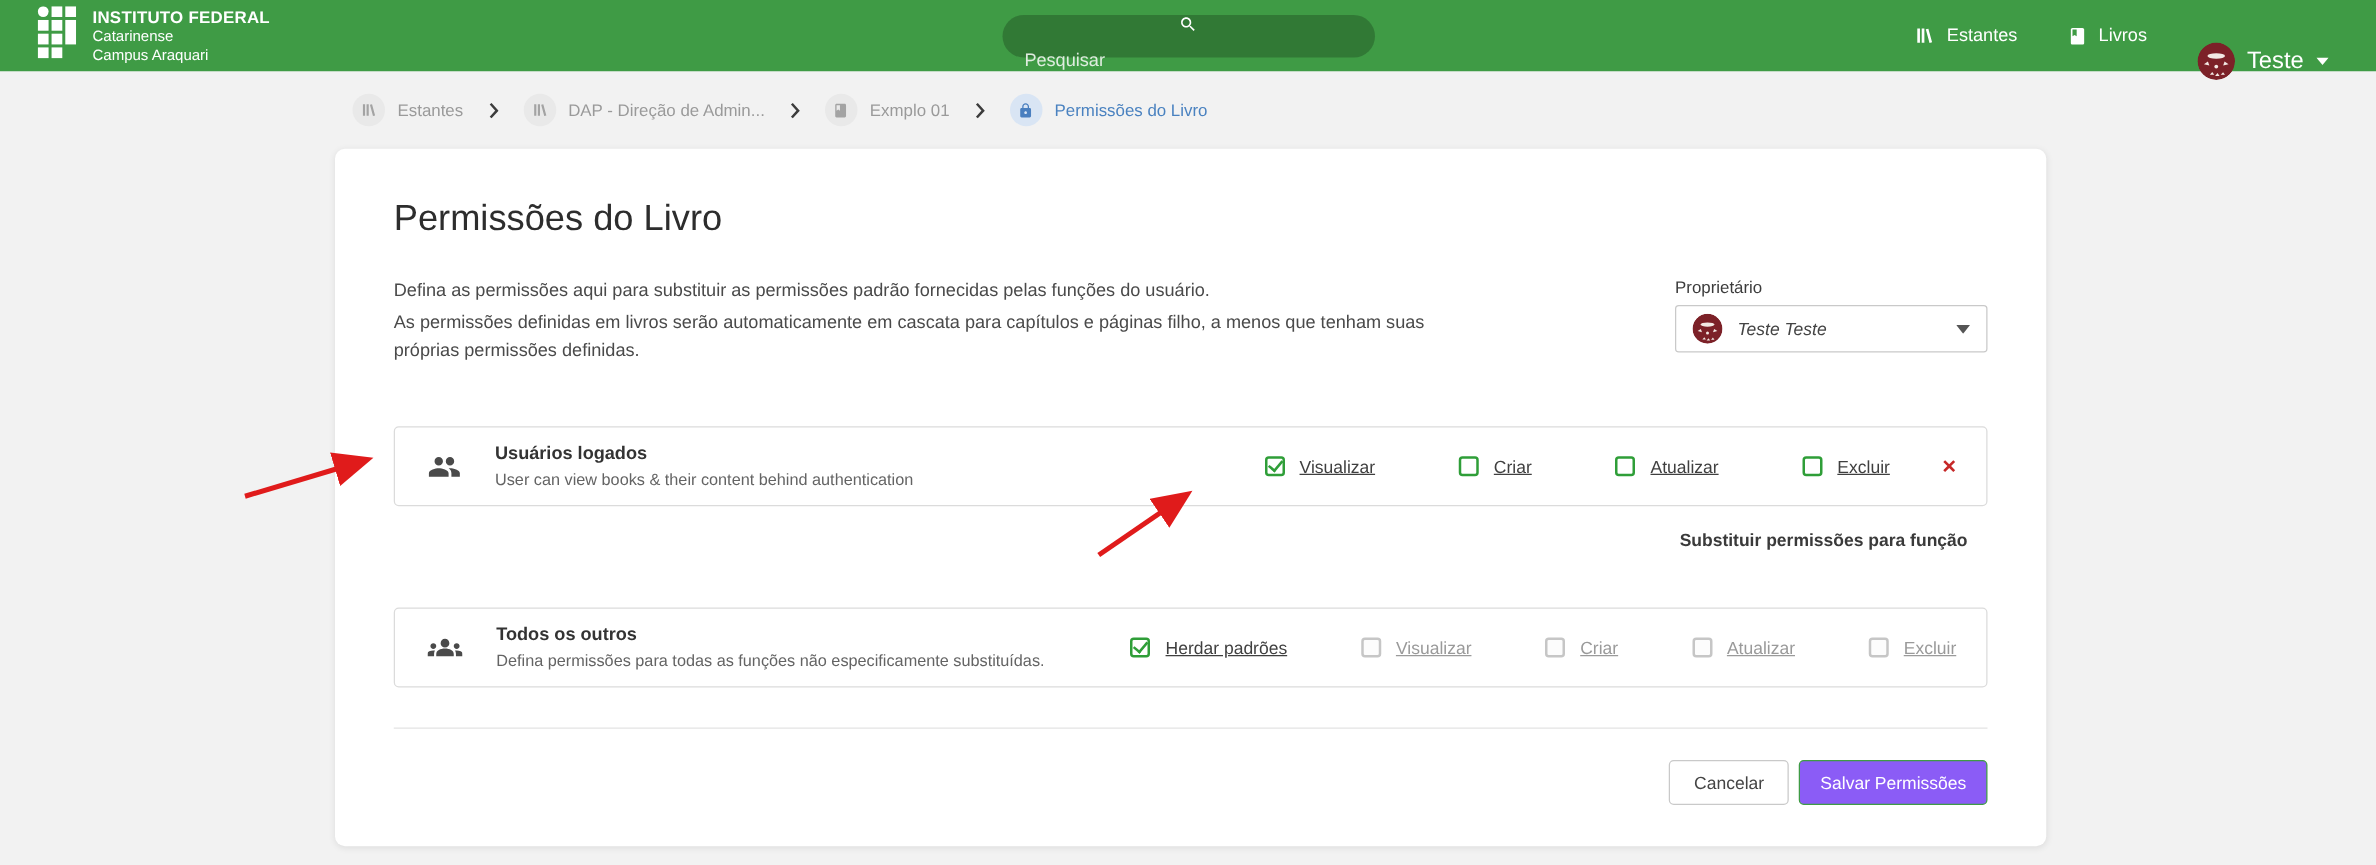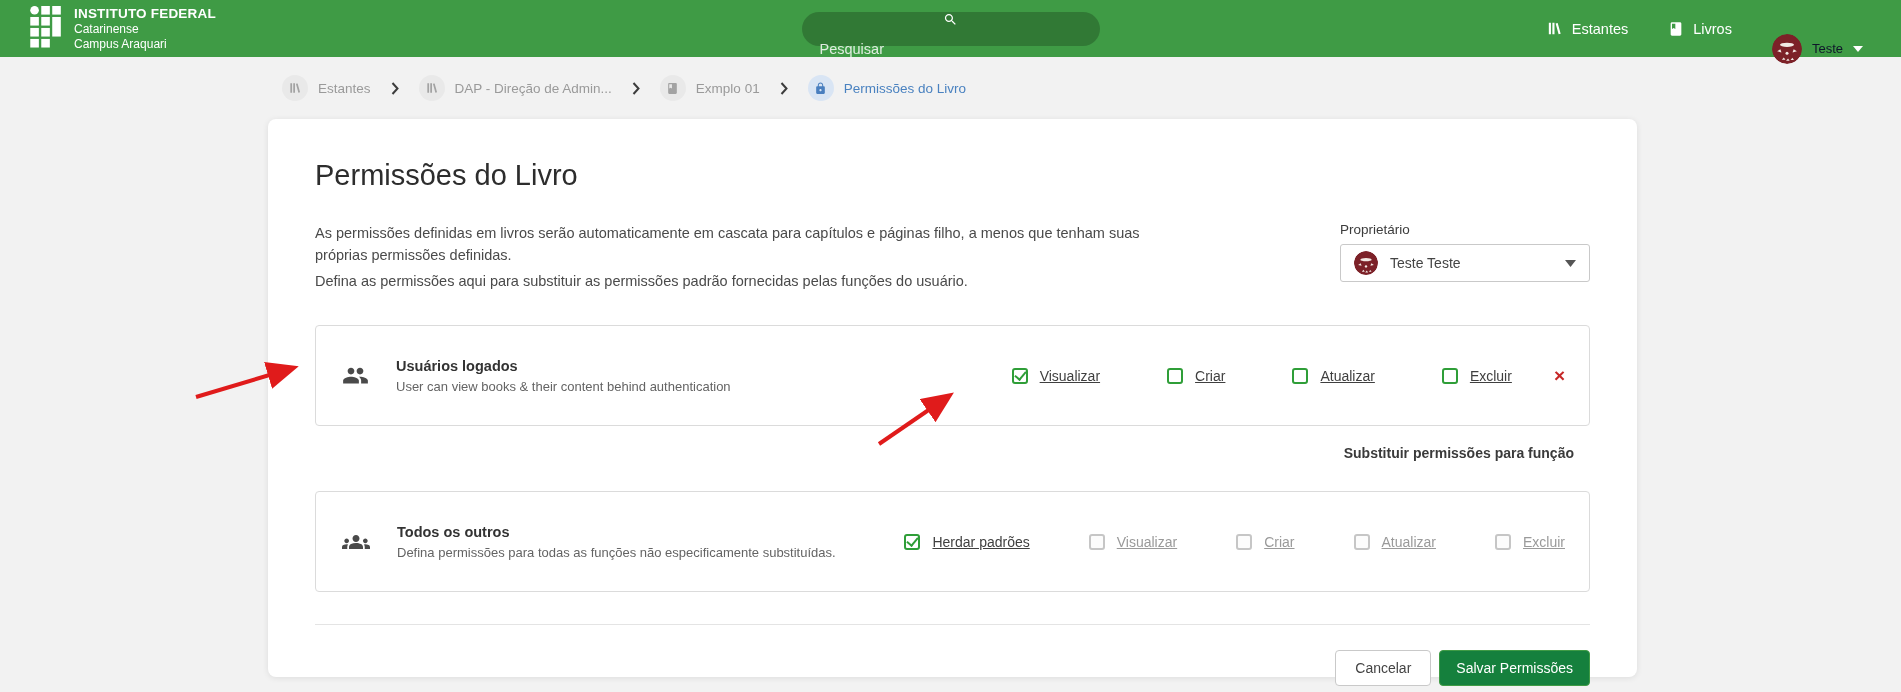--- a/index.html
+++ b/index.html
@@ -17,21 +17,21 @@
   .logo-text .l1 { font-weight:bold; font-size:13.5px; letter-spacing:.2px; }
   .logo-text .l2, .logo-text .l3 { font-size:12px; }
 
   .search { position:absolute; left:50%; transform:translateX(-50%); width:298px; height:34px;
     background:rgba(0,0,0,.22); border-radius:20px; display:flex; align-items:center; padding:0 16px; gap:13px;flex-direction:column; }
   .search input { background:transparent; border:none; outline:none; color:#fff; font-size:14.5px; width:100%; }
   .search input::placeholder { color:#e9f1e9; opacity:.95; }
 
   .hnav { margin-left:auto; display:flex; align-items:center; gap:40px; }
   .hnav-item { display:flex; align-items:center; gap:9px; color:#fff; font-size:14.5px; cursor:pointer; }
-  .huser { display:flex; align-items:center; gap:10px; color:#0f172a; font-size:13px; cursor:pointer;margin-top:40px; }
+  .huser { display:flex; align-items:center; gap:10px; color:#ffffff; font-size:19px; cursor:pointer;margin-top:40px; }
   .avatar30 { width:30px; height:30px; border-radius:50%; display:block; }
   .avatar24 { width:24px; height:24px; border-radius:50%; display:block; }
 
   
   .breadcrumb { padding:16px 0 0 282px; display:flex; align-items:center; font-size:13.5px; height:46px; }
   .crumb { display:flex; align-items:center; gap:10px; color:#9a9a9a; cursor:pointer; }
   .crumb .cicon { width:26px; height:26px; border-radius:50%; background:#e9e9e9; display:flex; align-items:center; justify-content:center; flex:0 0 auto; }
   .crumb.active { color:#4a82c0; }
   .crumb.active .cicon { background:#d9e5f4; }
   .sep { margin:0 20px; display:flex; align-items:center; }
@@ -40,25 +40,25 @@
   .card { width:1369px; height:558px; margin:16px 0 0 268px; background:#fff; border-radius:8px;
     box-shadow:0 1px 6px rgba(0,0,0,.09); padding:40px 47px 0; }
   .card h1 { margin:0 0 30px; font-size:29px; font-weight:400; color:#2d2d2d; }
 
   .intro { display:flex; align-items:flex-start; }
   .desc { width:852px; font-size:14.5px; color:#4a4a4a; line-height:1.55; }
   .desc p { margin:0 0 3px; }
   .owner { margin-left:auto; width:250px; }
   .owner-label { font-size:13.5px; color:#3c3c3c; margin-bottom:7px; }
   .selectbox { border:1px solid #c9c9c9; border-radius:3px; height:38px; background:#fff;
-    display:flex; align-items:center; padding:0 13px; gap:12px; font-size:14px; color:#444; cursor:pointer; }
+    display:flex; align-items:center; padding:0 13px; gap:12px; font-size:14px; color:#444; cursor:pointer;font-style:italic; }
   .selectbox .caret { margin-left:auto; display:flex; }
 
-  .perm-box { margin-top:30px; border:1px solid #dbdbdb; border-radius:4px; display:flex; align-items:center;
-    padding:0 24px 0 26px; height:101px; }
+  .perm-box { margin-top:46px; border:1px solid #dbdbdb; border-radius:4px; display:flex; align-items:center;
+    padding:0 24px 0 26px; height:64px; }
   .perm-icon { color:#4a4a4a; margin-right:27px; display:flex; flex:0 0 auto; }
   .perm-text .t { font-size:14.5px; font-weight:bold; color:#333; }
   .perm-text .s { font-size:13px; color:#646464; margin-top:5px; }
   .perm-cbs { margin-left:auto; display:flex; align-items:center; }
   .perm-cbs.gap-lg .perm-item { margin-left:67px; }
   .perm-cbs.gap-md .perm-item { margin-left:59px; }
   .perm-cbs .perm-item:first-child { margin-left:0; }
   .perm-item { display:flex; align-items:center; gap:12px; cursor:pointer; }
   .perm-label { font-size:14px; color:#3f3f3f; white-space:nowrap;text-decoration:underline; }
   .cb { width:16px; height:16px; border:2.5px solid #2f9e38; border-radius:3px; background:#fff; position:relative; flex:0 0 auto; }
@@ -69,21 +69,21 @@
   .remove-x { margin-left:42px; color:#c62828; font-size:19px; font-weight:bold; line-height:1; cursor:pointer; }
 
   .role-row { display:flex; justify-content:flex-end; align-items:center; margin-top:19px; }
   .role-label { font-size:14px; font-weight:bold; color:#3a3a3a; margin-right:16px; }
   .role-select { width:250px; height:40px; }
 
   .divider { border:none; border-top:1px solid #e4e4e4; margin:32px 0 0; }
   .actions { display:flex; justify-content:flex-end; gap:8px; margin-top:25px; }
   .btn { height:36px; border-radius:4px; font-size:14px; font-family:inherit; cursor:pointer; }
   .btn-cancel { background:#fff; border:1px solid #c9c9c9; color:#444; padding:0 19px; }
-  .btn-save { background:#15803d; border:1px solid #3f9b45; color:#fff; padding:0 16px; }
+  .btn-save { background:#8b5cf6; border:1px solid #3f9b45; color:#fff; padding:0 16px; }
 
   
   .arrows { position:absolute; left:0; top:0; width:1901px; height:692px; pointer-events:none; z-index:40; }
 </style>
 </head>
 <body>
 
 <div class="header">
   <div class="logo">
     <span>
@@ -206,22 +206,22 @@
     </span>
     <span>Permissões do Livro</span>
   </div>
 </div>
 
 <div class="card">
   <h1>Permissões do Livro</h1>
 
   <div class="intro">
     <div class="desc">
+      <p>Defina as permissões aqui para substituir as permissões padrão fornecidas pelas funções do usuário.</p>
       <p>As permissões definidas em livros serão automaticamente em cascata para capítulos e páginas filho, a menos que tenham suas próprias permissões definidas.</p>
-      <p>Defina as permissões aqui para substituir as permissões padrão fornecidas pelas funções do usuário.</p>
     </div>
     <div class="owner">
       <div class="owner-label">Proprietário</div>
       <div class="selectbox">
         <span>
           <svg class="avatar24" viewBox="0 0 32 32">
             <circle cx="16" cy="16" r="16" fill="#7c2128"></circle>
             <g fill="#f2e9e4">
               <ellipse cx="16" cy="11.5" rx="7.5" ry="2.3"></ellipse>
               <path d="M5.5 18.5l3.4-2.2 1.2 3.4z"></path>

